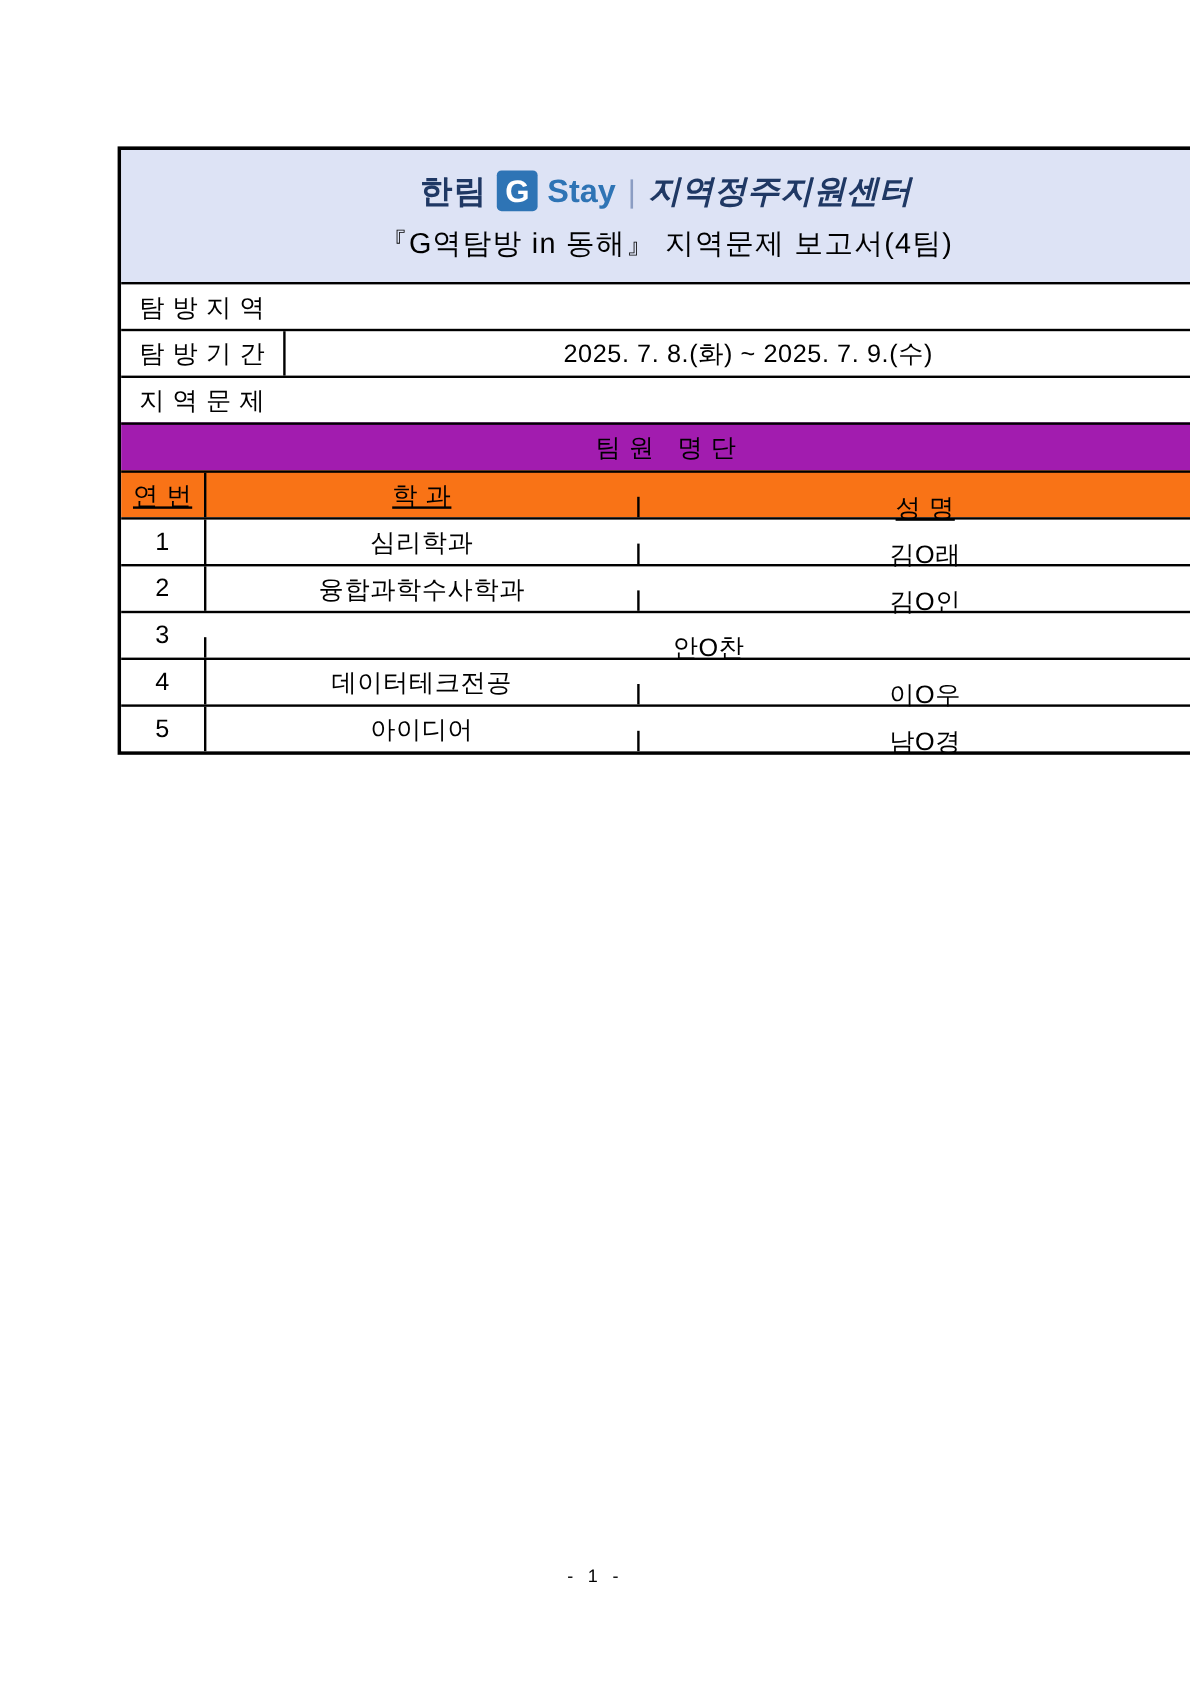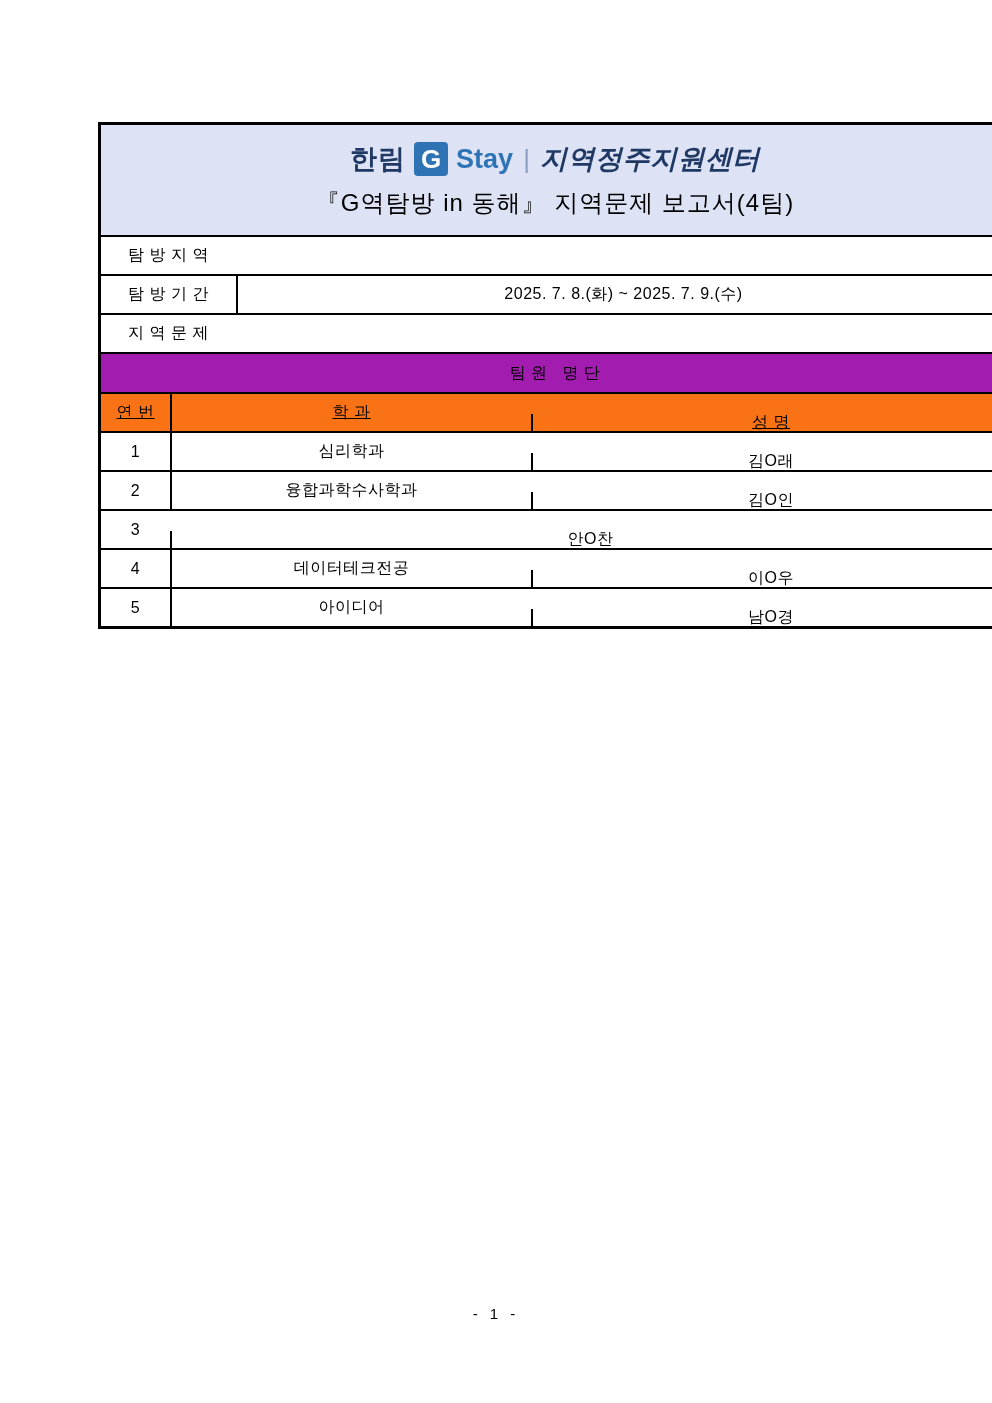--- a/index.html
+++ b/index.html
@@ -20,21 +20,21 @@
     background: #ffffff;
   }
 
   .row { display: flex; align-items: stretch; border-top: 2px solid #000000; }
   .row:first-child { border-top: none; }
 
   .cell {
     display: flex; align-items: center; justify-content: center;
     text-align: center;
     border-left: 2px solid #000000;
-    font-size: 16px;
+    font-size: 21px;
     letter-spacing: 0.5px;
   }
   .cell:first-child { border-left: none; }
 
   
   .header-row {
     flex-direction: column;
     justify-content: center;
     height: 110px;
     background: #dde3f5;

